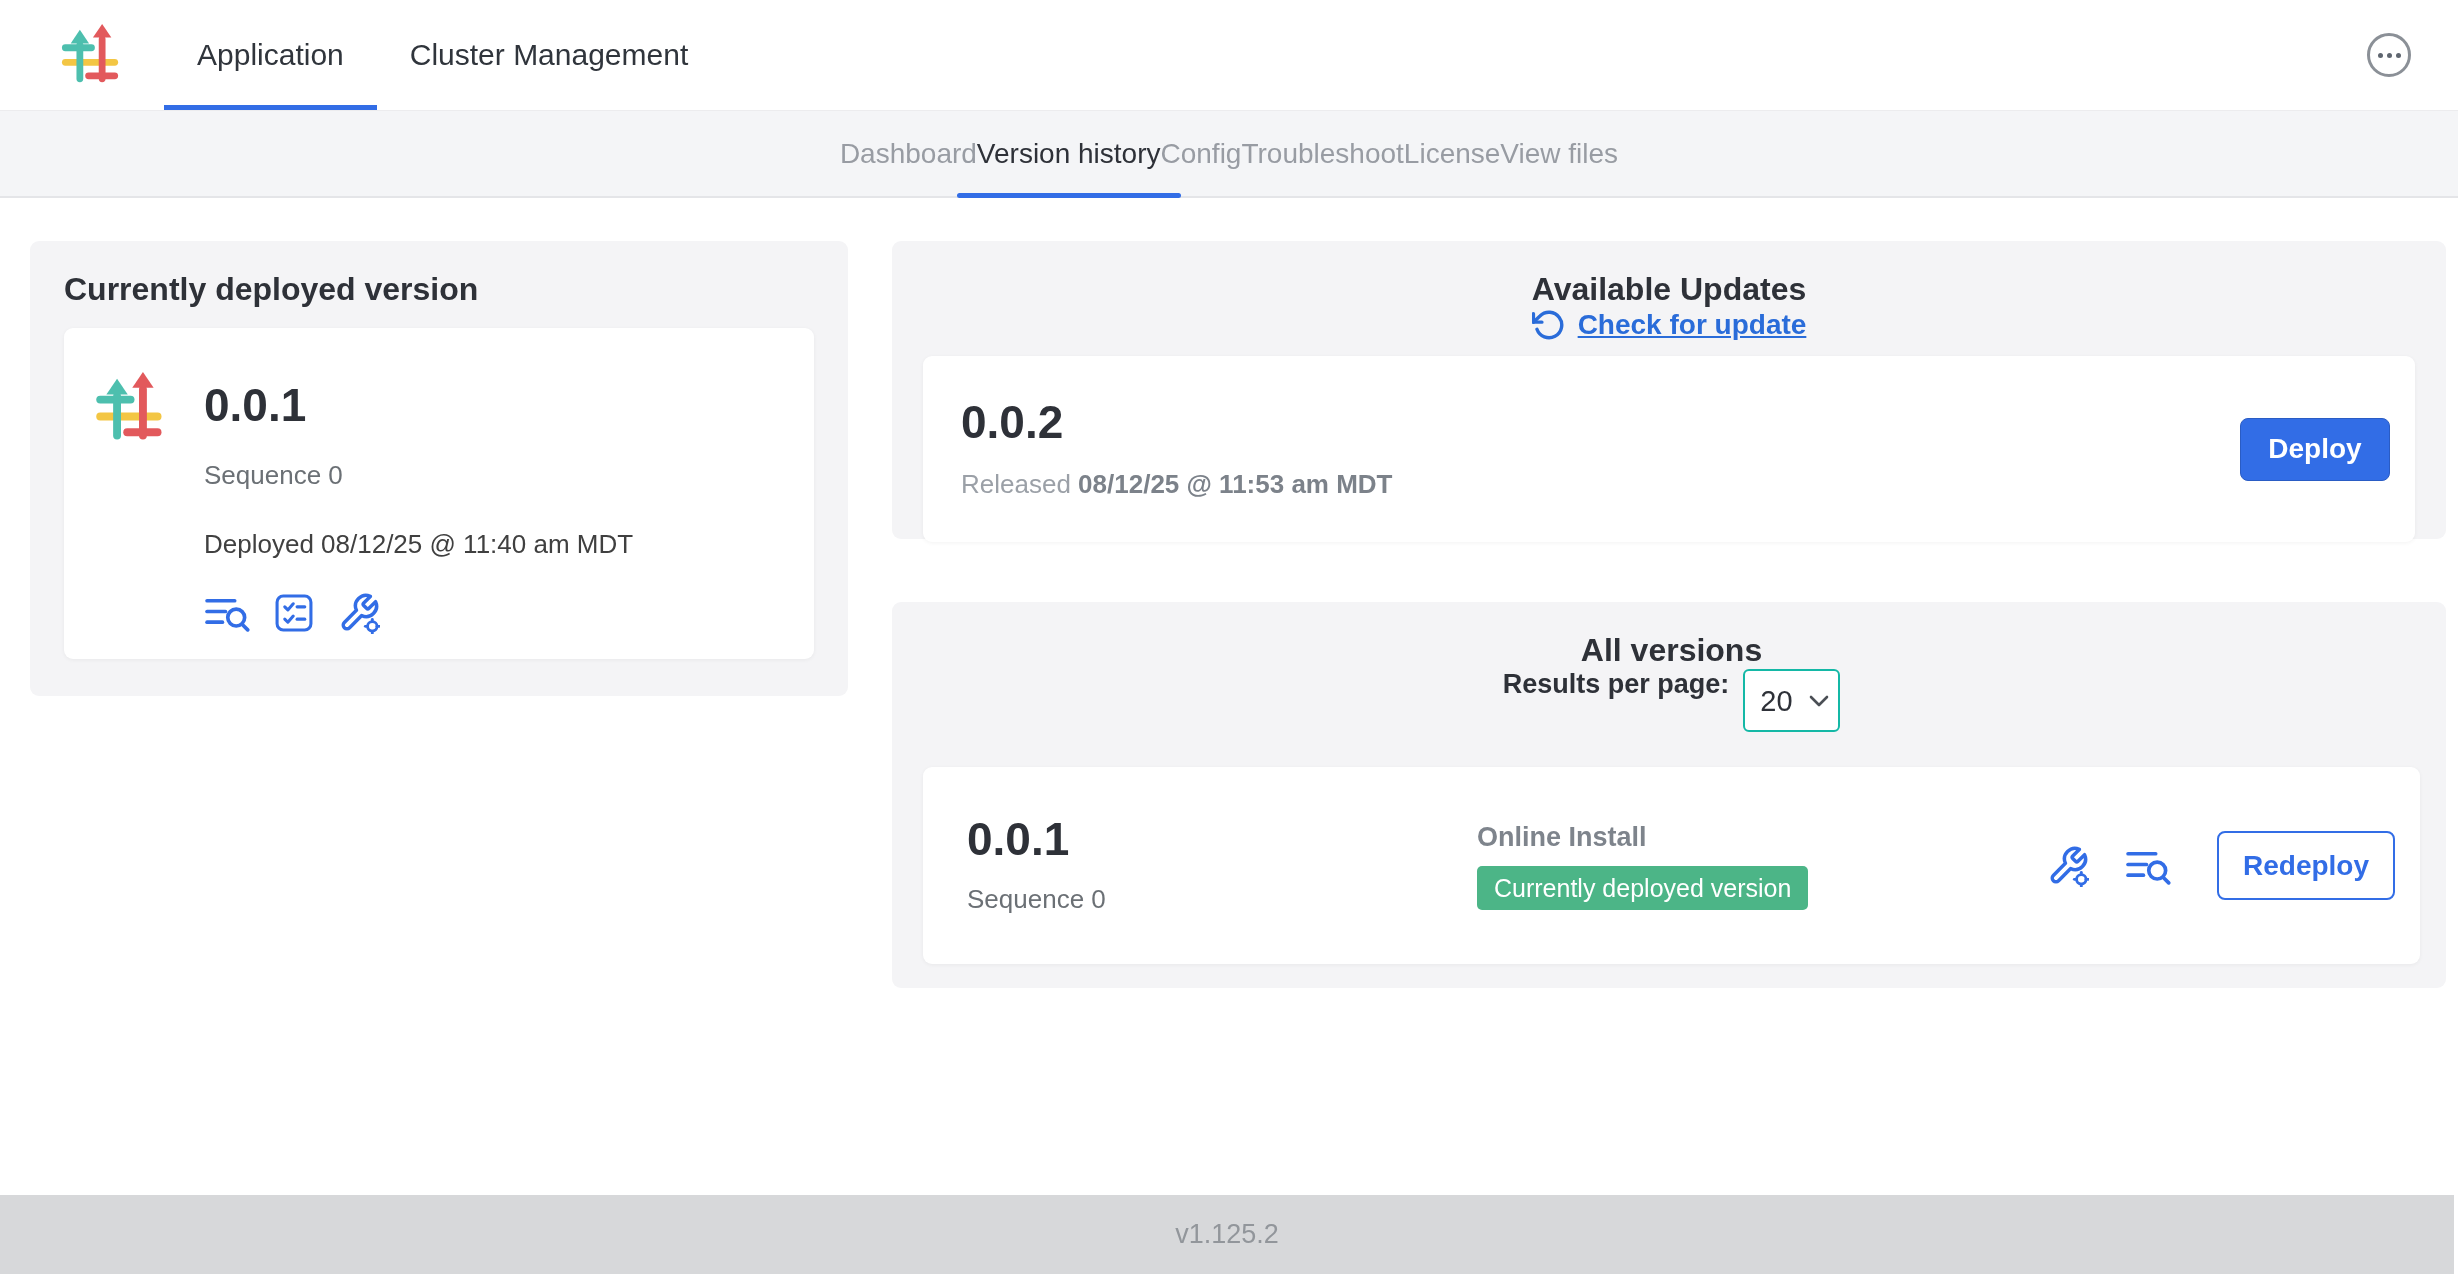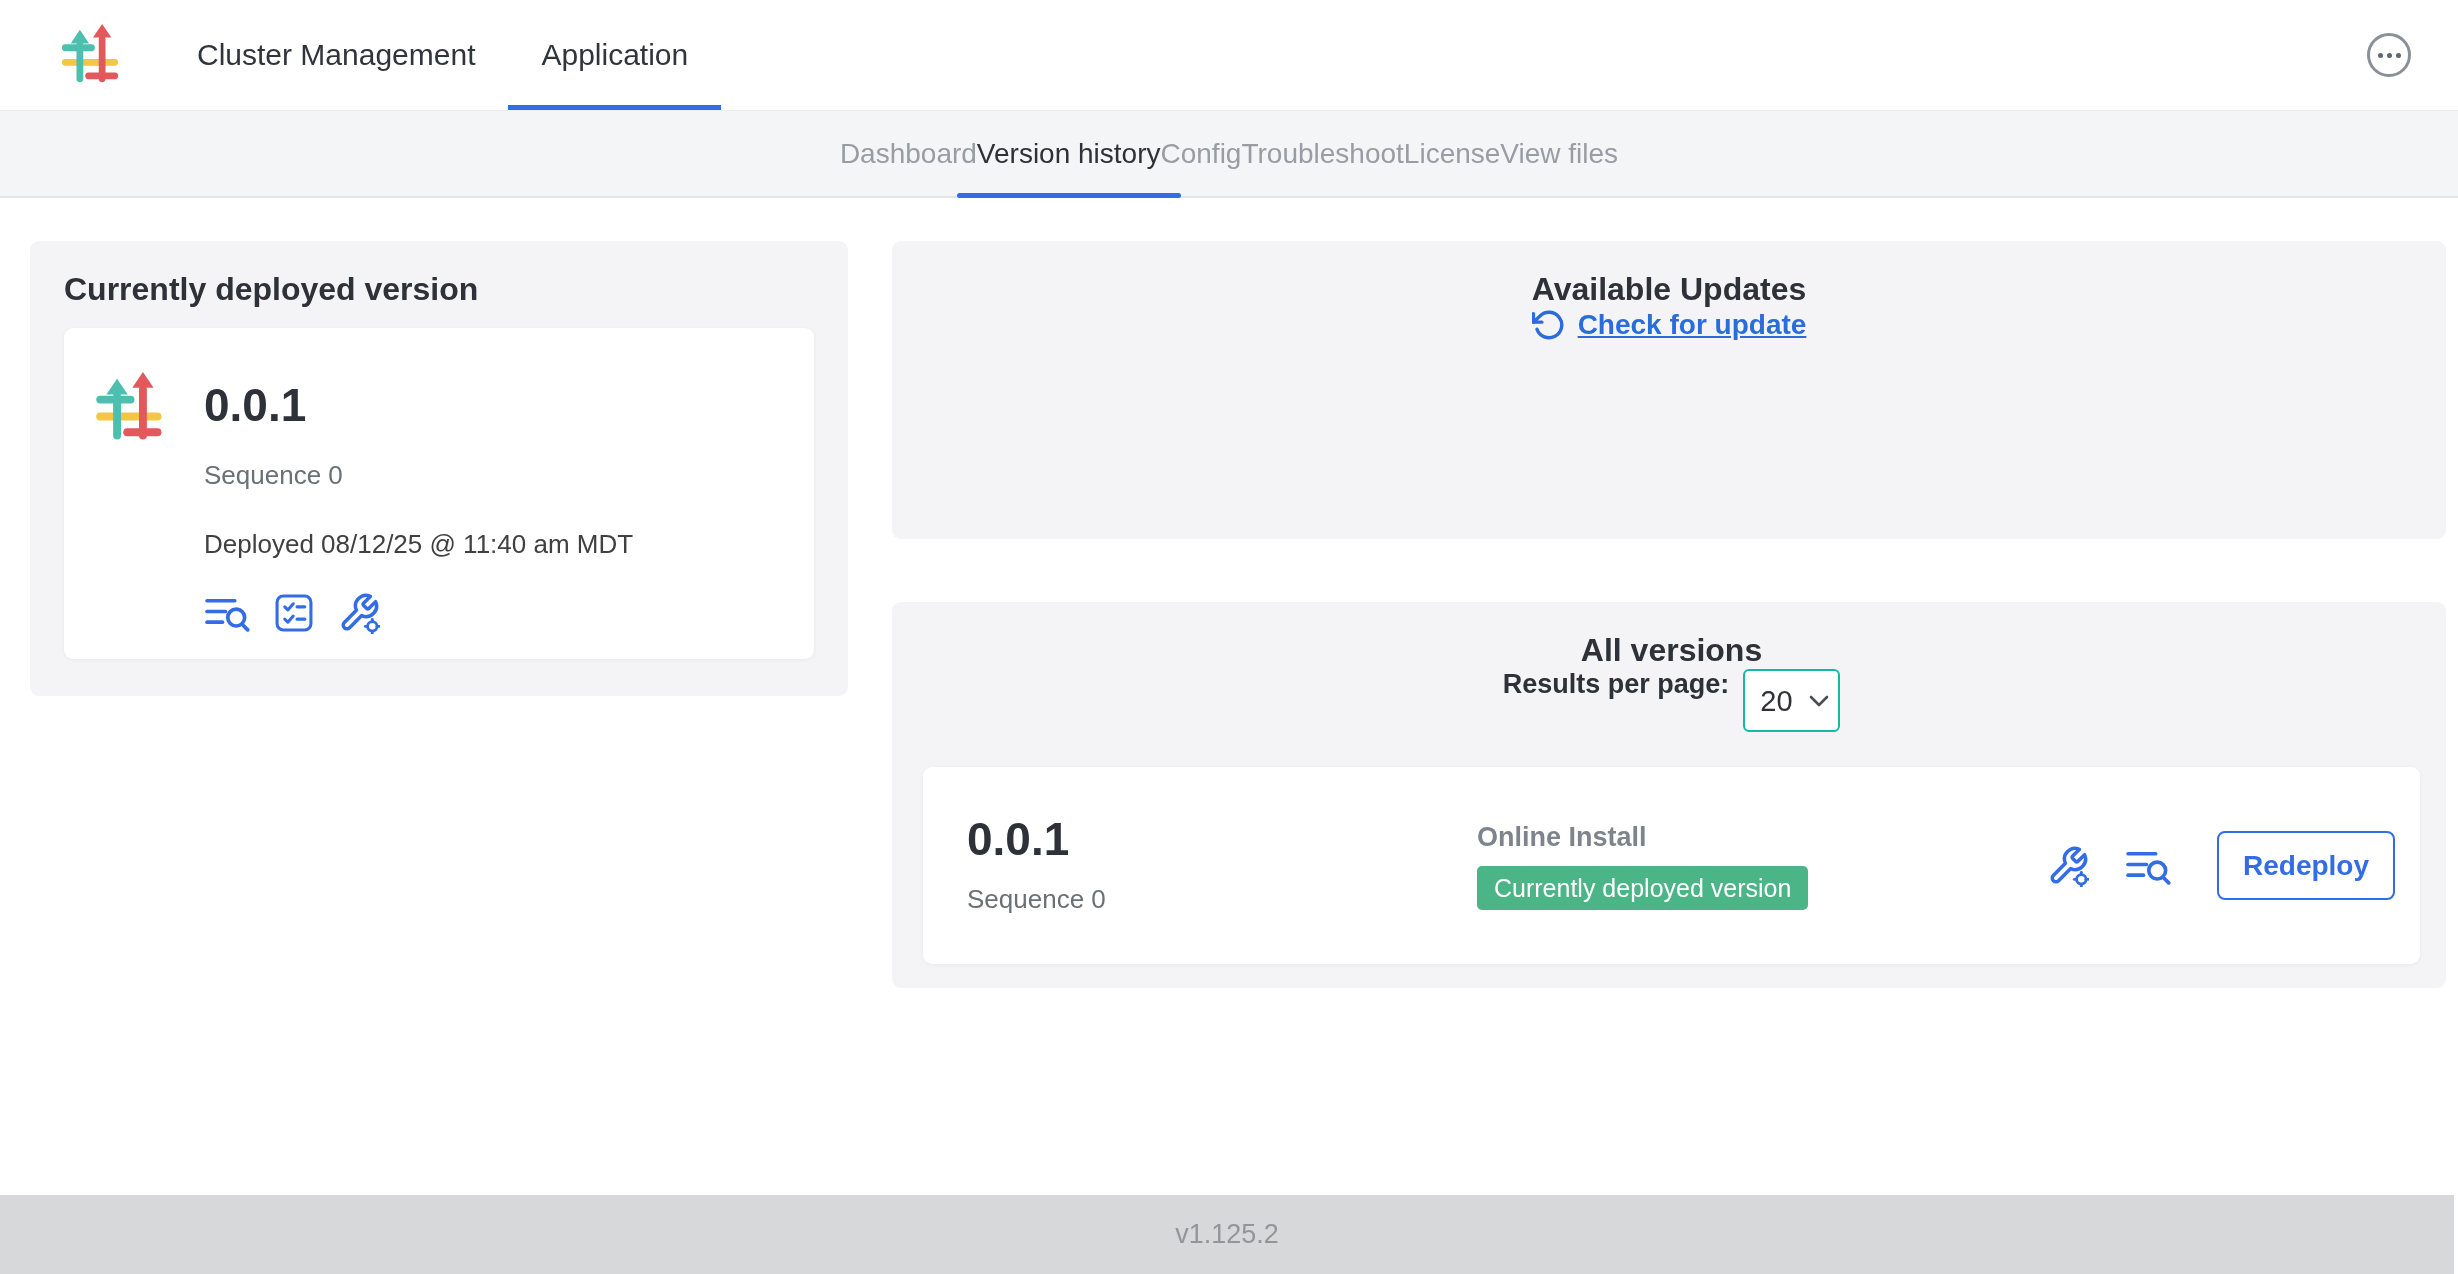--- a/index.html
+++ b/index.html
@@ -122,22 +122,22 @@
         <rect x="2" y="21" width="34" height="7" rx="3.5" fill="#4dbfae"></rect>
         <rect x="2" y="36" width="58" height="7" rx="3.5" fill="#f3c644"></rect>
         <rect x="26" y="50" width="34" height="7" rx="3.5" fill="#e2595c"></rect>
         <rect x="17" y="18" width="7" height="42" rx="3.5" fill="#4dbfae"></rect>
         <polygon points="11,20 20.5,6 30,20" fill="#4dbfae"></polygon>
         <rect x="40" y="12" width="7" height="48" rx="3.5" fill="#e2595c"></rect>
         <polygon points="34,14 43.5,0 53,14" fill="#e2595c"></polygon>
       </svg>
     </div>
     <nav class="top-tabs">
+      <div class="top-tab active">Application</div>
       <div class="top-tab">Cluster Management</div>
-      <div class="top-tab active">Application</div>
     </nav>
     <div class="flex-spacer"></div>
     <button class="menu-btn" title="">
       <span class="dot"></span>
       <span class="dot"></span>
       <span class="dot"></span>
     </button>
   </header>
 
   <nav class="subnav">
@@ -207,20 +207,31 @@
         <div class="card-head">
           <h2 class="card-title">Available Updates</h2>
           <a class="check-link" href="#">
             <svg width="34" height="34" viewBox="0 0 24 24" fill="none" stroke="#2a6cd9" stroke-width="2.4" stroke-linecap="round" stroke-linejoin="round">
               <polyline points="1 4 1 10 7 10"></polyline>
               <path d="M3.51 15a9 9 0 1 0 2.13-9.36L1 10"></path>
             </svg>
             <span class="link-text">Check for update</span>
           </a>
         </div>
+        <div class="inner-card update-row">
+          <div>
+            <div class="version-big">0.0.2</div>
+            <div class="released">
+              <span>Released</span>
+              <strong>08/12/25 @ 11:53 am MDT</strong>
+            </div>
+          </div>
+          <div class="flex-spacer"></div>
+          <button class="btn-primary">Deploy</button>
+        </div>
       </section>
 
       <section class="card card-versions">
         <div class="card-head">
           <h2 class="card-title">All versions</h2>
           <div class="rpp">
             <span class="rpp-label">Results per page:</span>
             <div class="select-wrap">
               <select>
                 <option>20</option>

